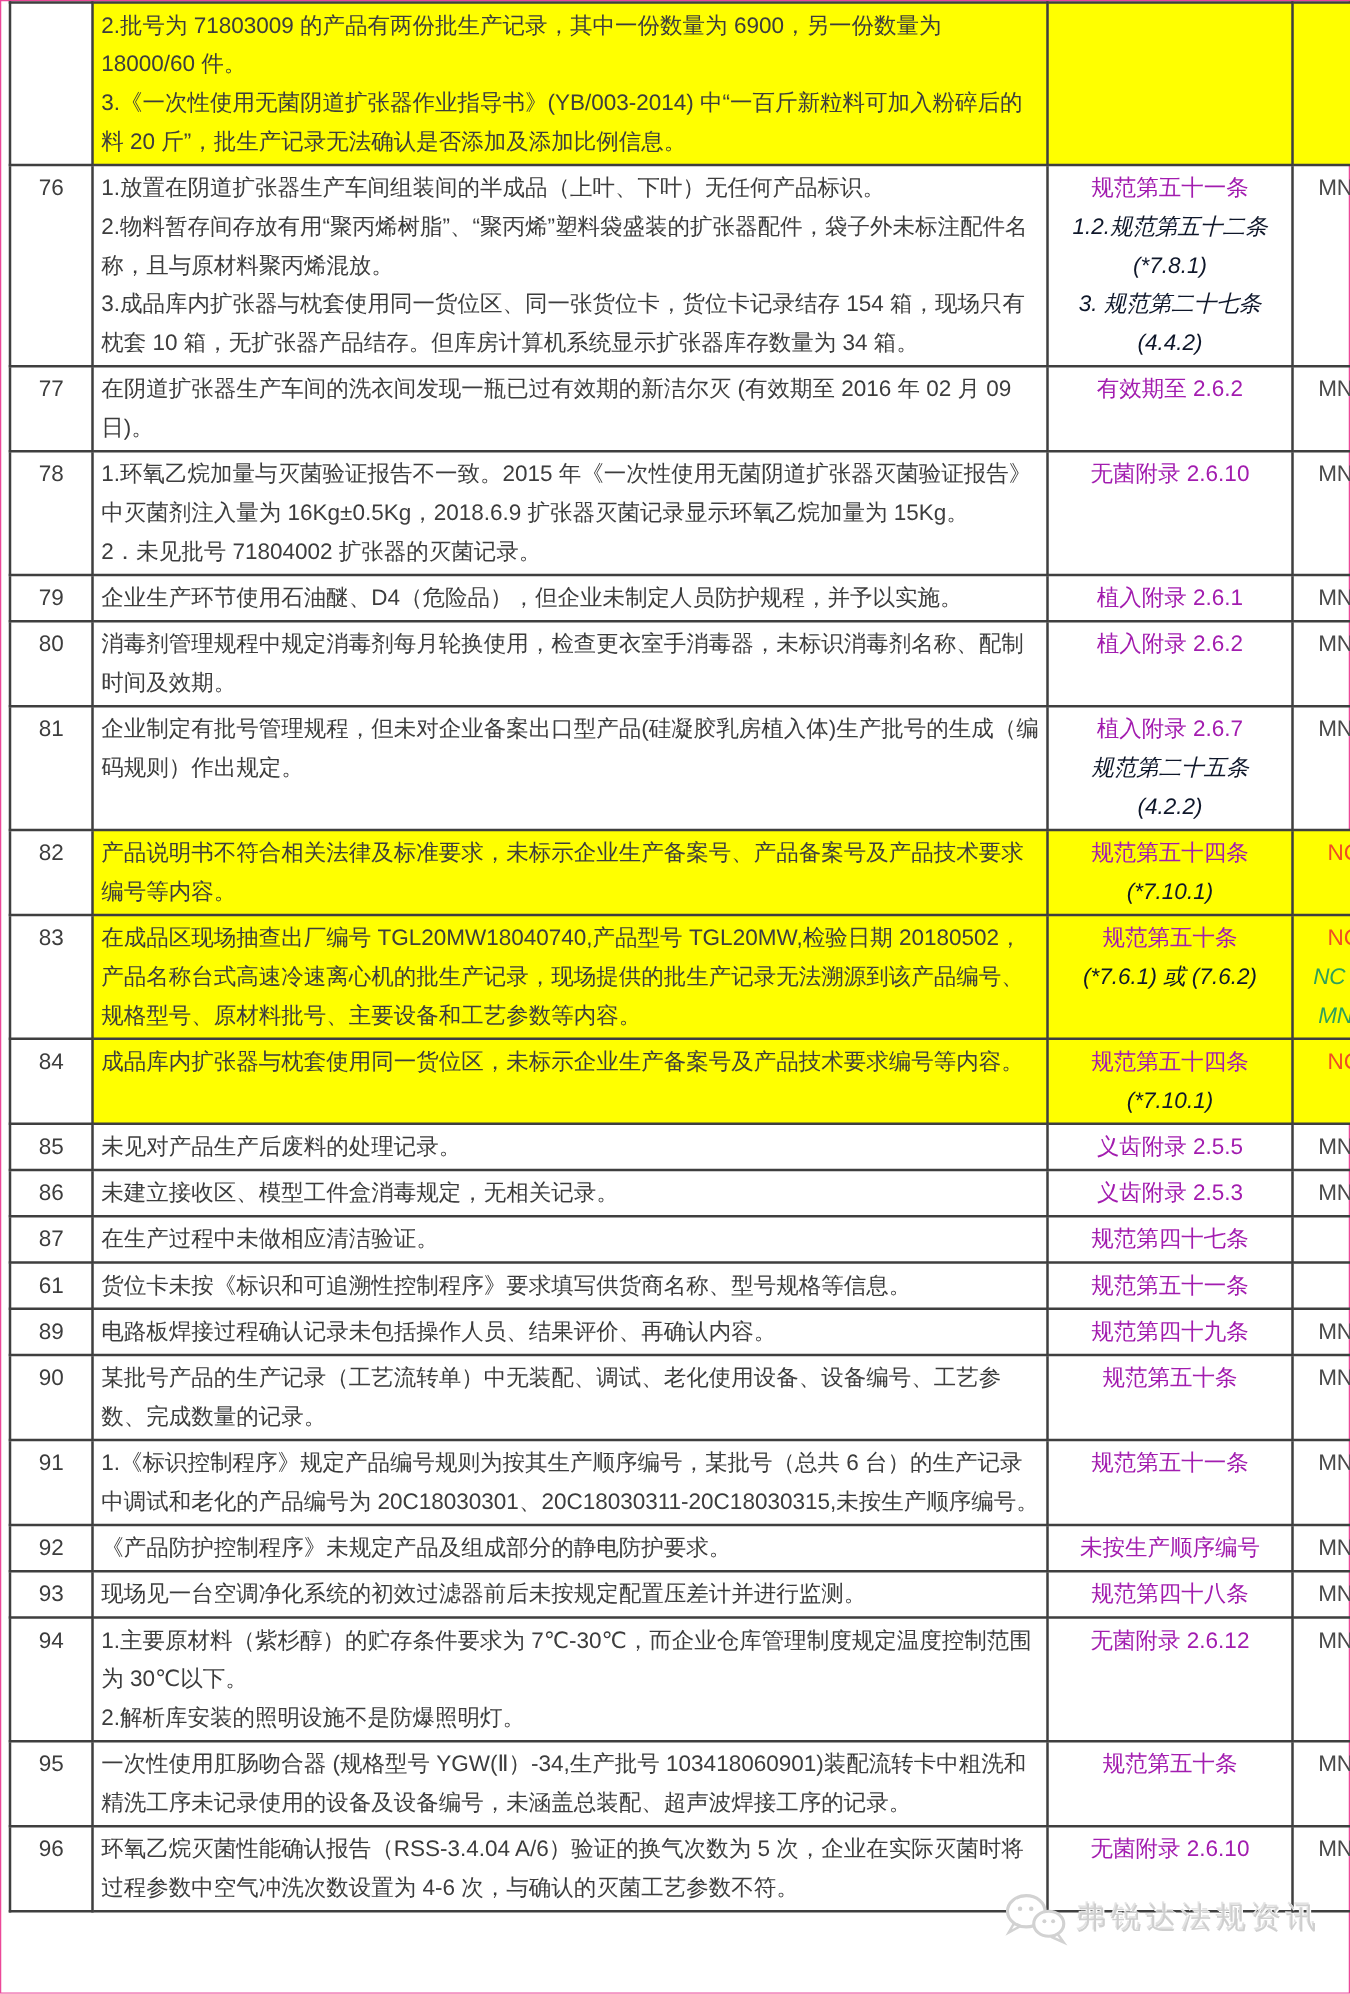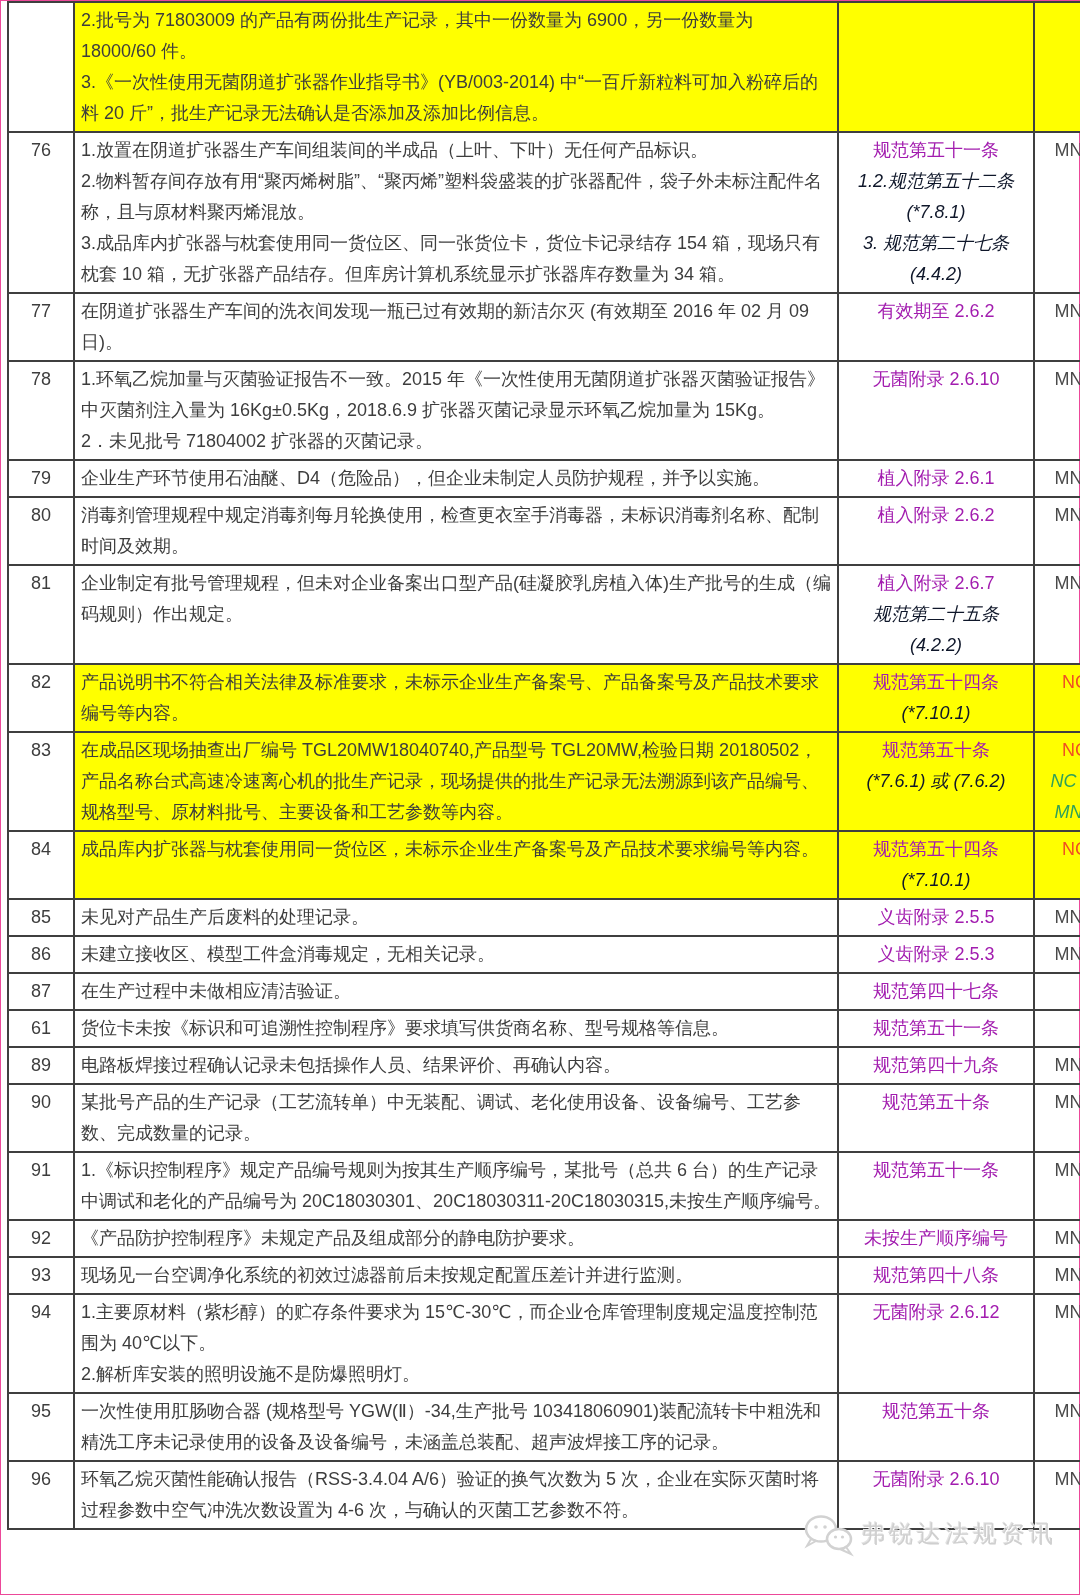--- a/index.html
+++ b/index.html
@@ -309,21 +309,21 @@
       <td class="c-ref">
             <div class="rline plain">规范第四十八条</div>
           </td>
       <td class="c-cls">
             <div class="cline plain">MNC</div>
           </td>
     </tr>
         <tr>
       <td class="c-num">94</td>
       <td class="c-desc">
-            <div class="line">1.主要原材料（紫杉醇）的贮存条件要求为 15℃-30℃，而企业仓库管理制度规定温度控制范围为 40℃以下。</div>
+            <div class="line">1.主要原材料（紫杉醇）的贮存条件要求为 7℃-30℃，而企业仓库管理制度规定温度控制范围为 30℃以下。</div>
             <div class="line">2.解析库安装的照明设施不是防爆照明灯。</div>
           </td>
       <td class="c-ref">
             <div class="rline plain">无菌附录 2.6.12</div>
           </td>
       <td class="c-cls">
             <div class="cline plain">MNC</div>
           </td>
     </tr>
         <tr>

